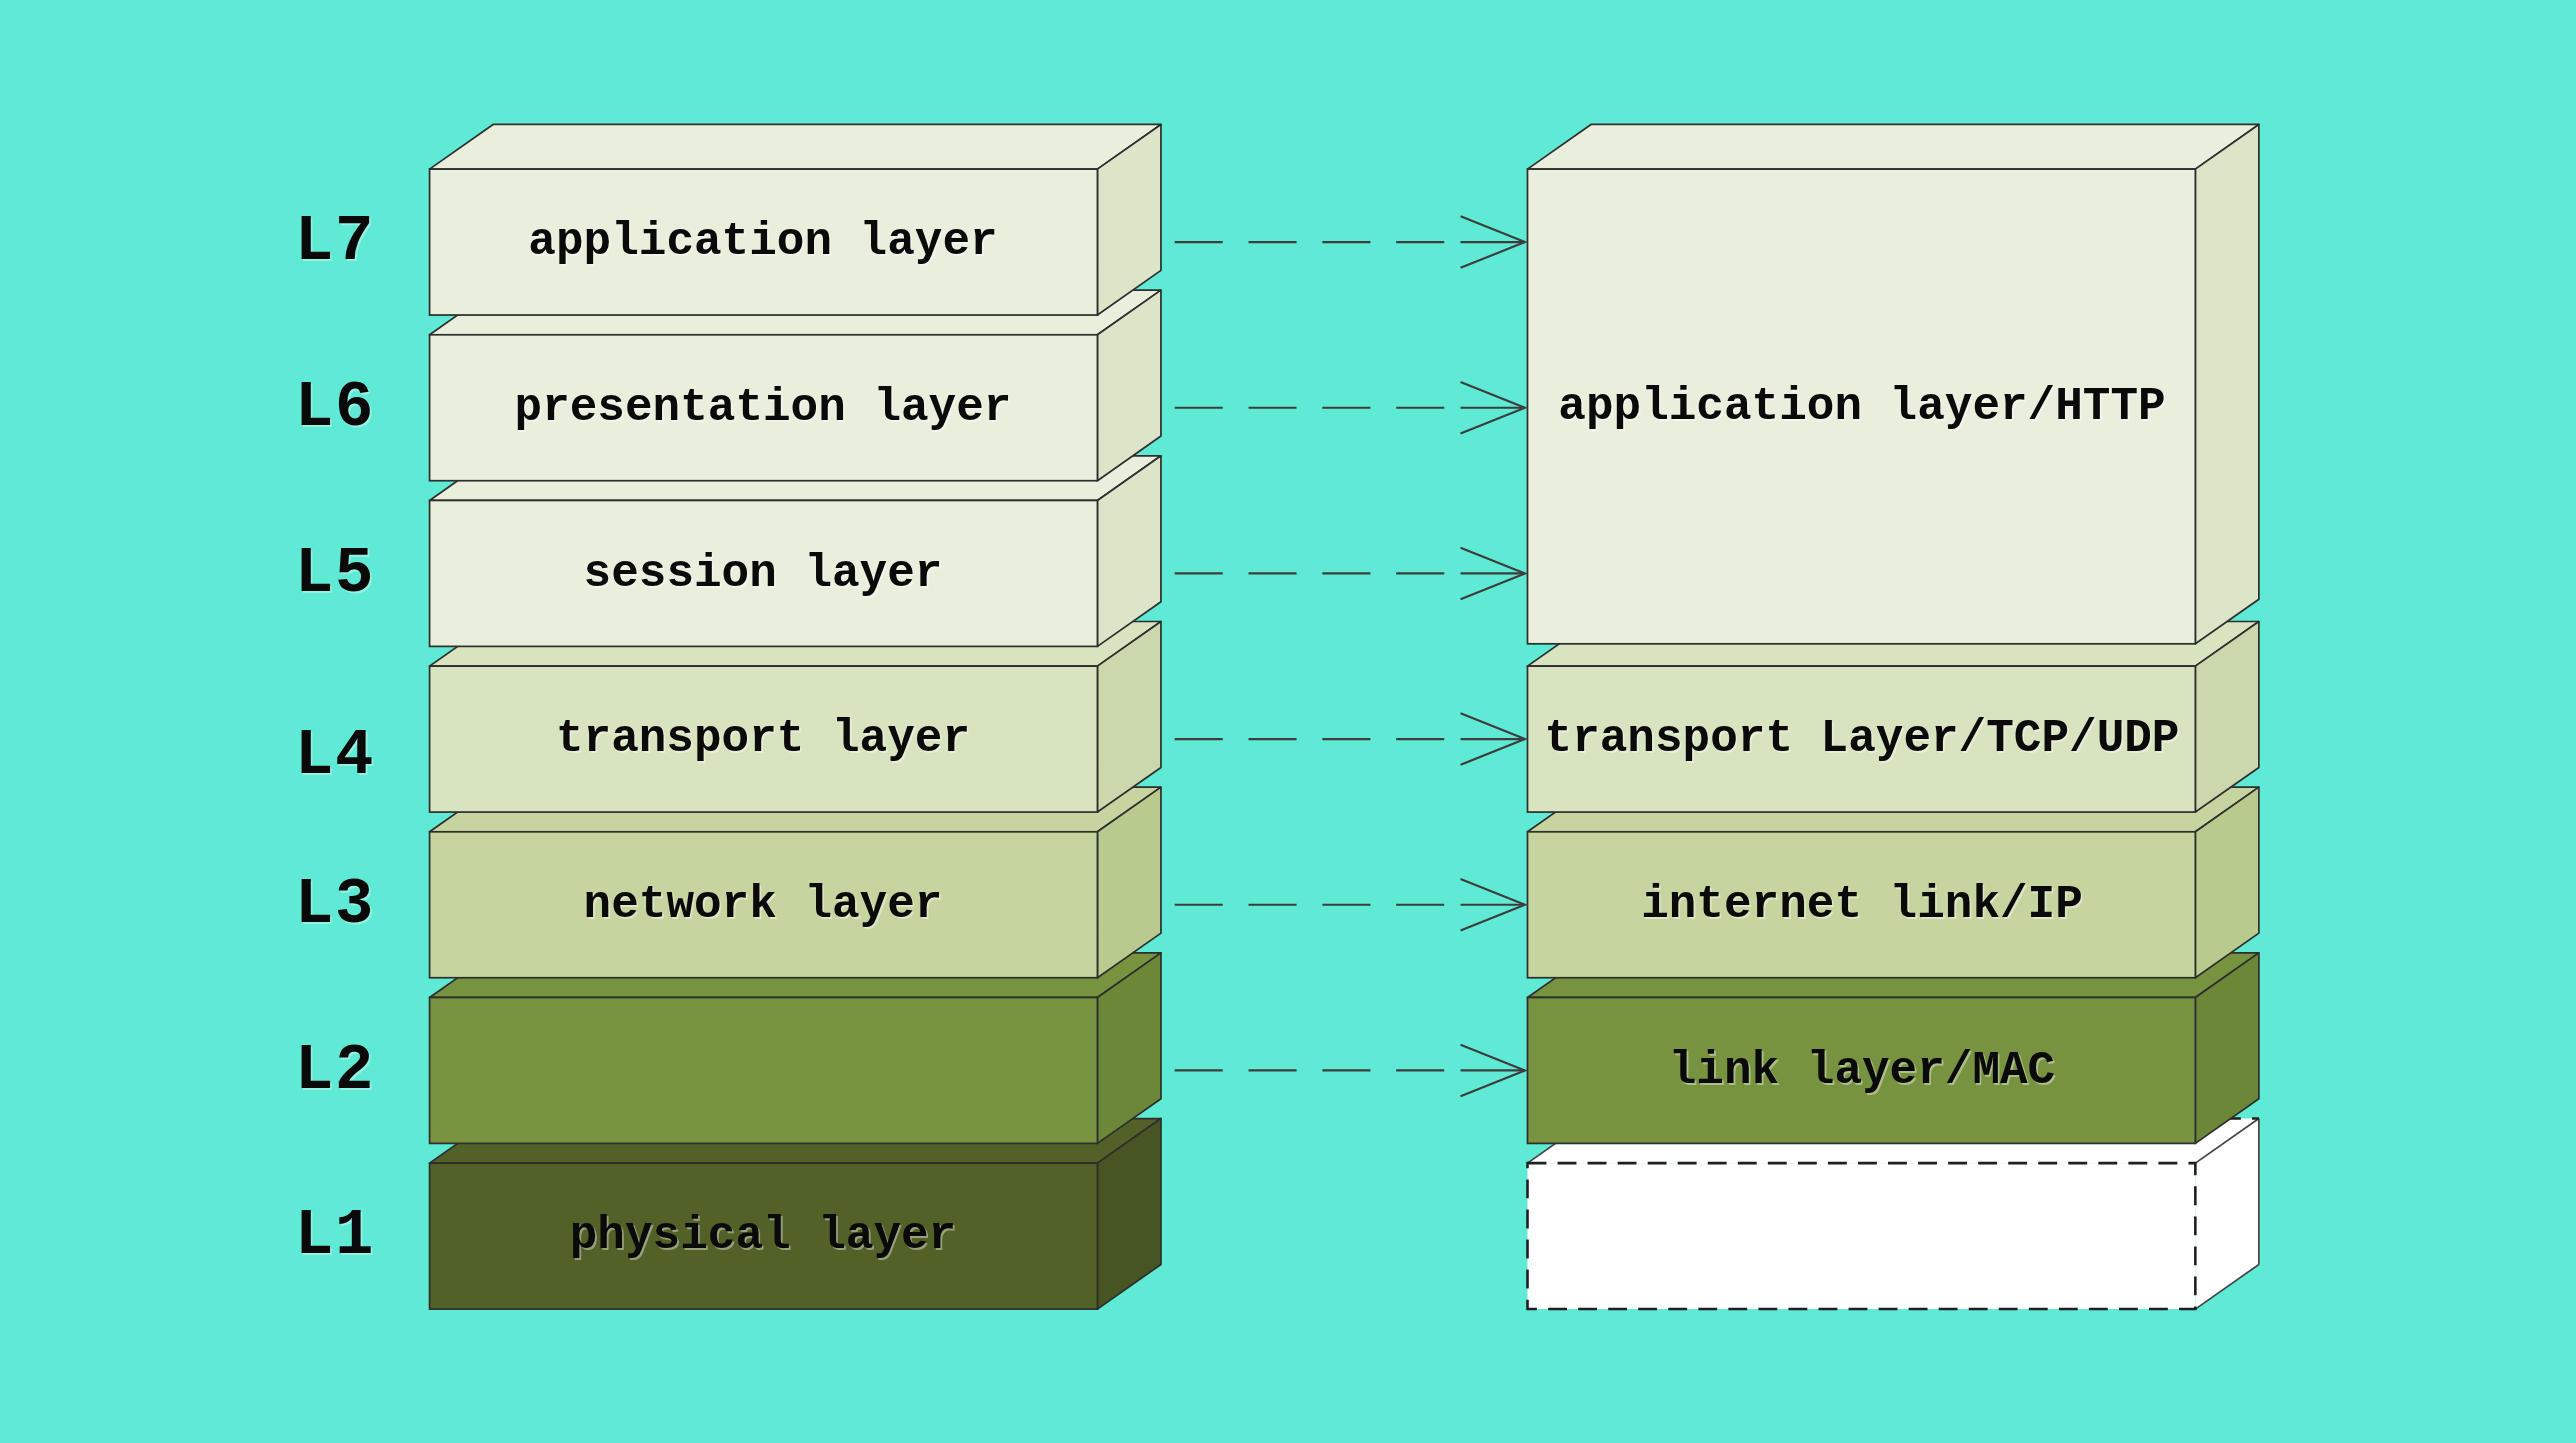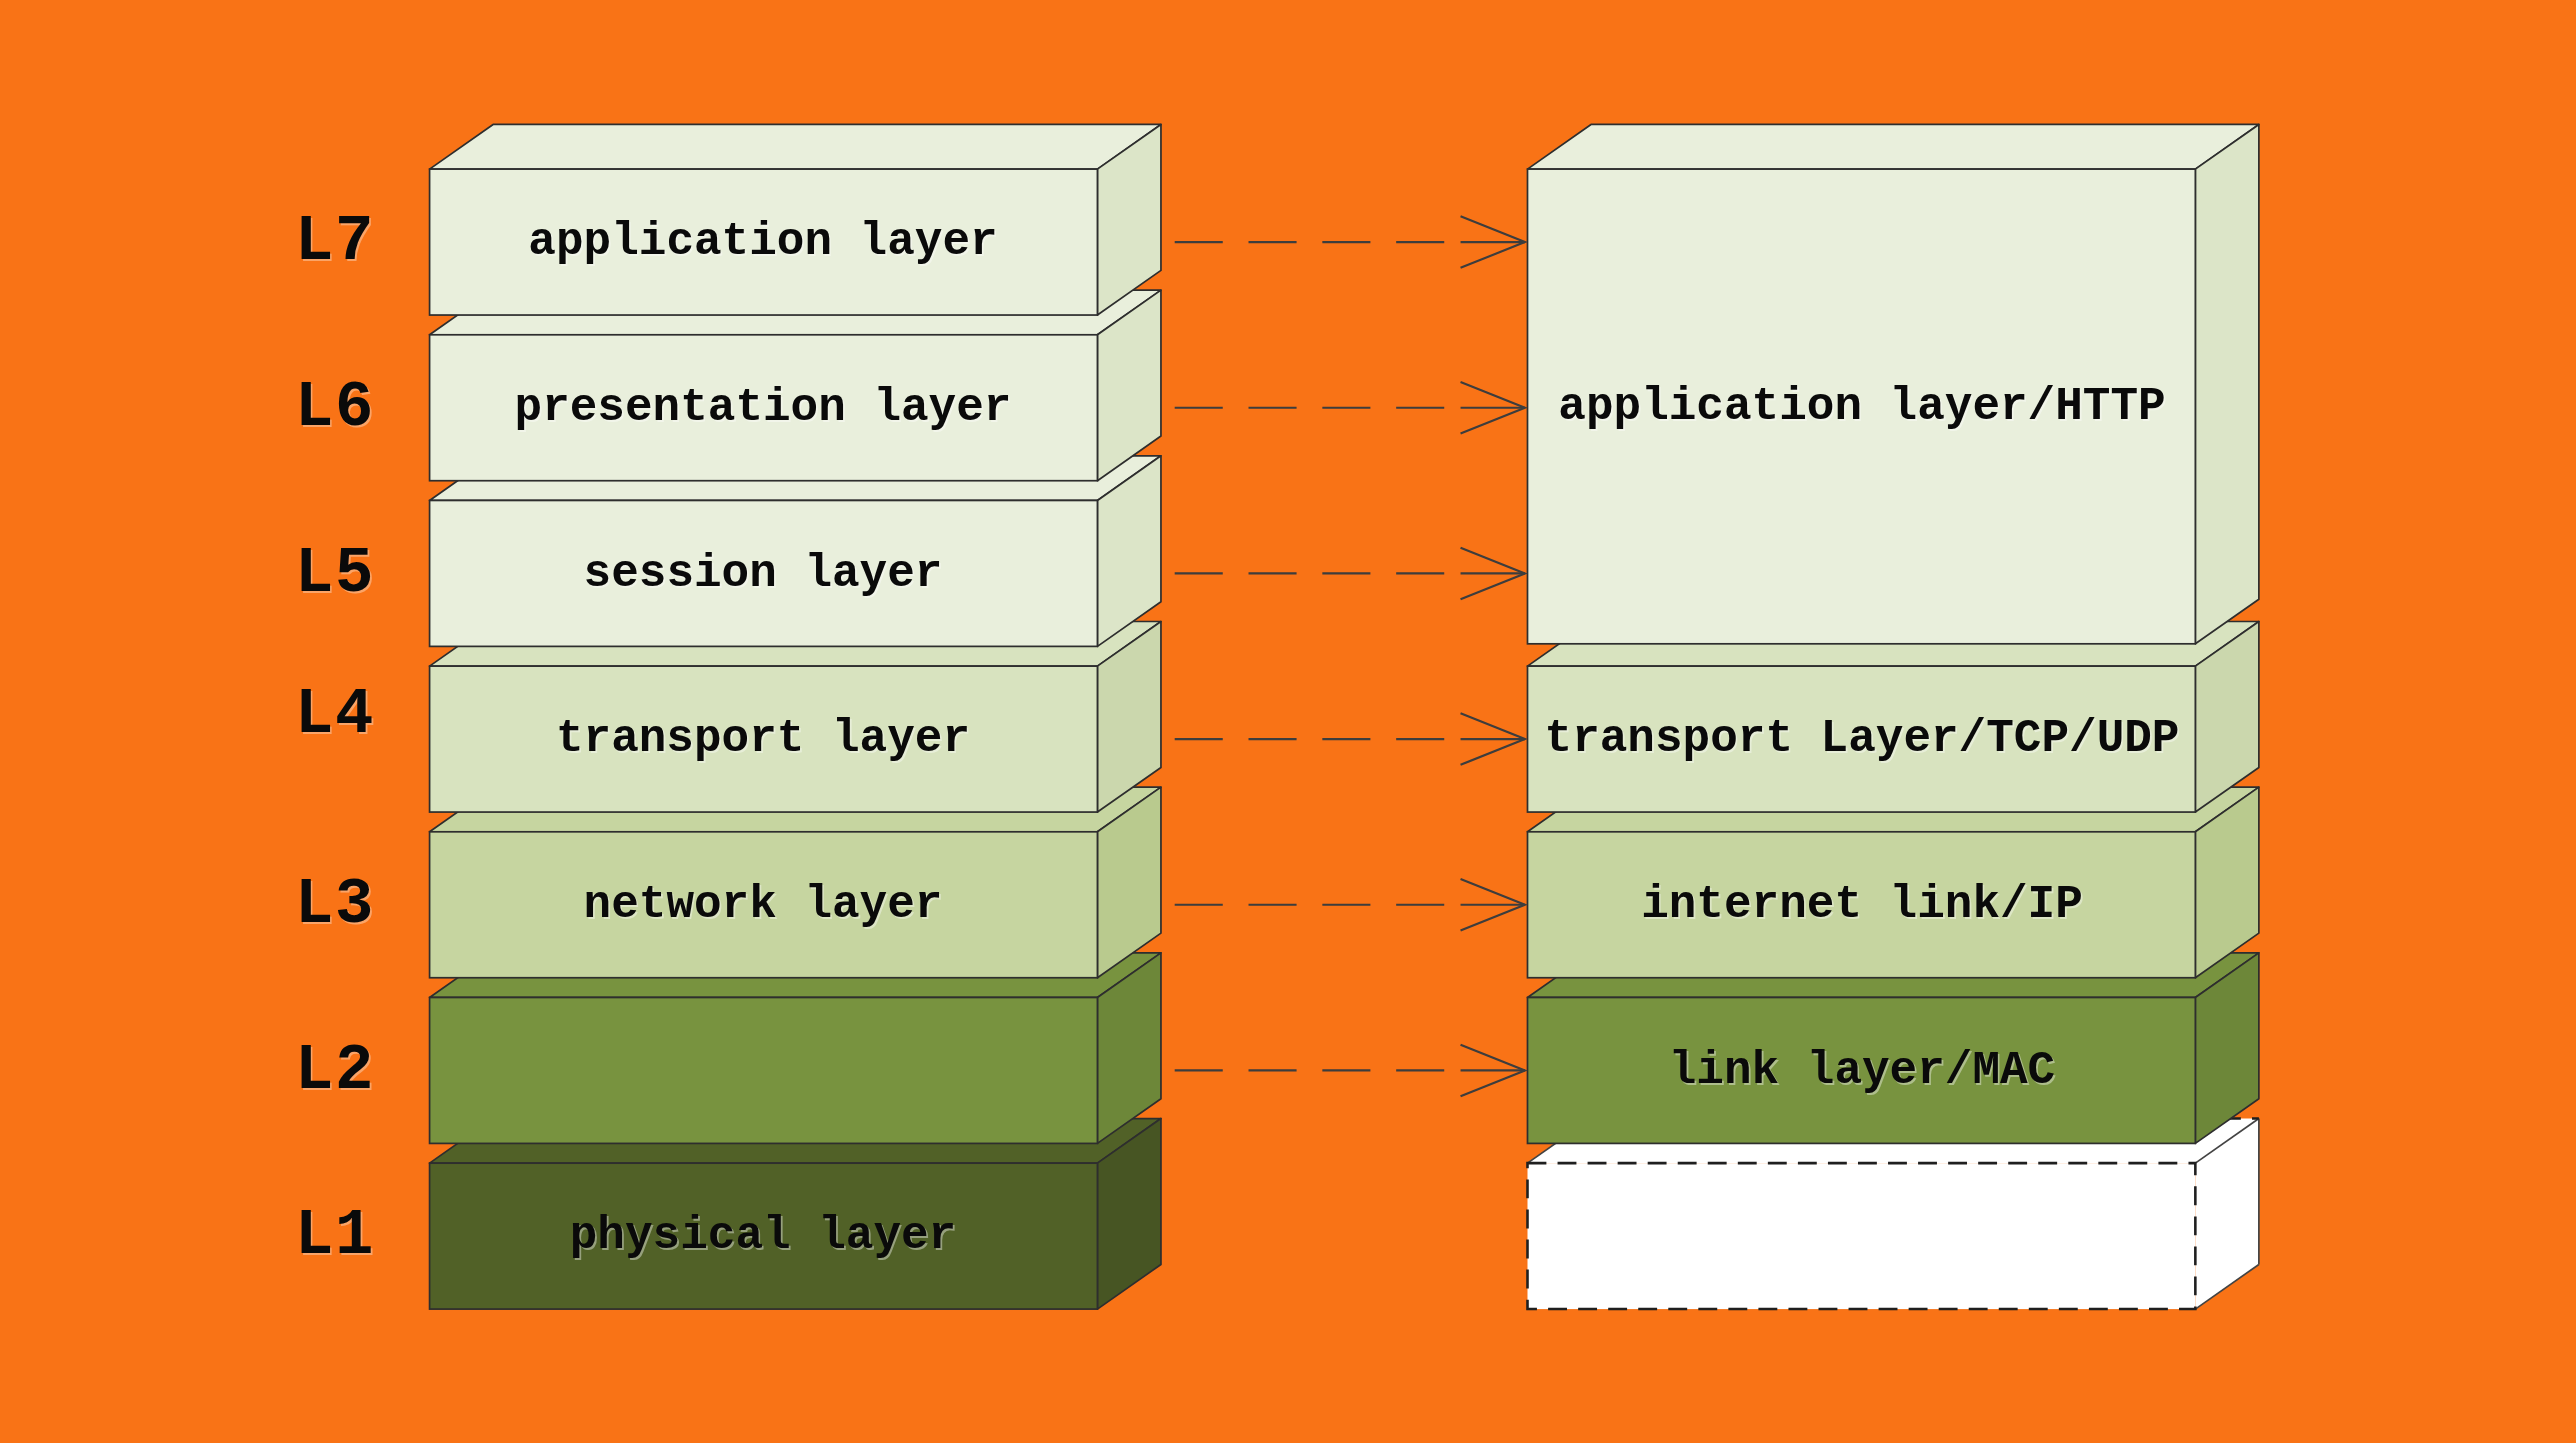--- a/index.html
+++ b/index.html
@@ -1,17 +1,17 @@
 <!DOCTYPE html>
 <html style="font-size:13.7px"><head>
 <meta charset="utf-8">
 <title>Diagram</title>
 <style>
   html,body{margin:0;padding:0;background:#f1eff4;}
-  .canvas{position:relative;width:2576px;height:1443px;background:#f97316;overflow:hidden;
+  .canvas{position:relative;width:2576px;height:1443px;background:#5eead4;overflow:hidden;
           font-family:"Liberation Mono", monospace;color:#0a0a0a;}
   .canvas svg{position:absolute;left:0;top:0;}
   .lvl{position:absolute;left:249px;width:172px;height:146px;display:flex;align-items:center;
        justify-content:center;font-size:64px;font-weight:600;letter-spacing:1.7px;
        text-shadow:1.7px 1.7px 0 rgba(255,255,255,.35);}
   .lbl{position:absolute;height:146px;display:flex;align-items:center;justify-content:center;
        font-size:46px;white-space:nowrap;text-shadow:1.7px 1.7px 0 rgba(255,255,255,.4);font-weight:bold;}
   .lbl.left{left:429px;width:668px;}
   .lbl.right{left:1528px;width:668px;}
   .lbl.tall{height:475px;text-align:right;}
@@ -116,21 +116,21 @@
       <g>
         <line x1="1368" y1="1247" x2="1688" y2="1247" stroke="#3d3d3d" stroke-width="2.5" stroke-dasharray="56 30"></line>
         <line x1="1701" y1="1247" x2="1776" y2="1247" stroke="#3d3d3d" stroke-width="2.5"></line>
         <polyline points="1701,1217 1776,1247 1701,1277" fill="none" stroke="#3d3d3d" stroke-width="2.5"></polyline>
       </g>
     </svg>
 
   <div class="lvl" style="top:169px">L7</div>
   <div class="lvl" style="top:335px">L6</div>
   <div class="lvl" style="top:501px">L5</div>
-  <div class="lvl" style="top:642px">L4</div>
+  <div class="lvl" style="top:683px">L4</div>
   <div class="lvl" style="top:832px">L3</div>
   <div class="lvl" style="top:998px">L2</div>
   <div class="lvl" style="top:1163px">L1</div>
 
   <div class="lbl left" style="top:169px">application layer</div>
   <div class="lbl left" style="top:335px">presentation layer</div>
   <div class="lbl left" style="top:501px">session layer</div>
   <div class="lbl left" style="top:666px">transport layer</div>
   <div class="lbl left" style="top:832px">network layer</div>
   <div class="lbl left" style="top:1163px">physical layer</div>

